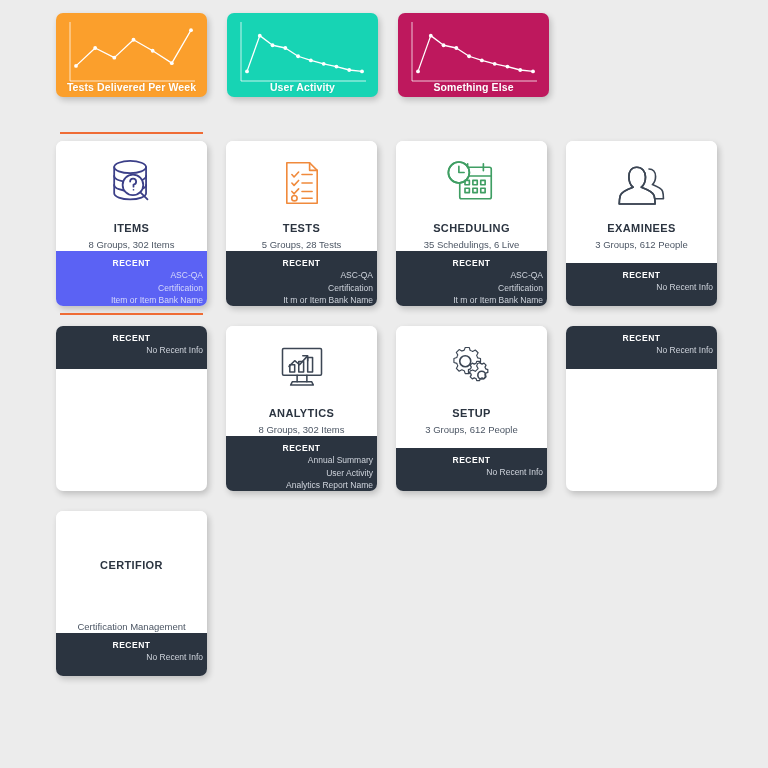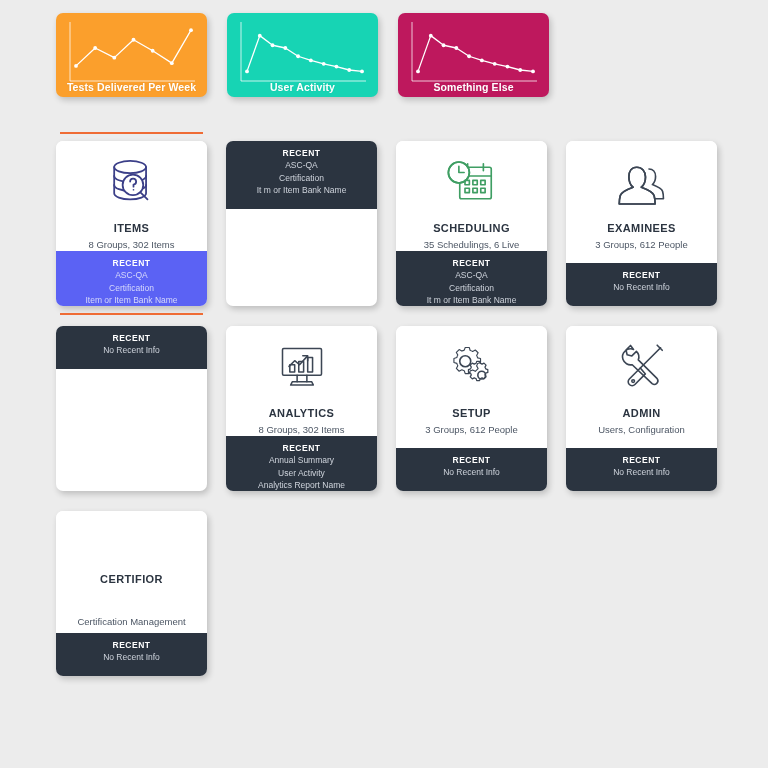--- a/index.html
+++ b/index.html
@@ -113,21 +113,21 @@
   .card-sub {
     margin-top: 5px;
     font-size: 9.5px;
     color: #4c5664;
     text-align: center;
     line-height: 1.25;
     padding: 0 6px;
   }
 
   
-  .card.plain .card-top { padding-top: 8px; justify-content: center; }
+  .card.plain .card-top { padding-top: 0; justify-content: space-between; }
   .card.plain .card-title { margin-top: 48px; }
   .card.plain .card-sub { margin-top: 31px; }
 
   .card-recent {
     flex: 0 0 auto;
     background: #2b3440;
     padding: 7px 4px 12px;
     text-align: center;
   }
   .card-recent.accent { background: #5b62f4; }
@@ -138,21 +138,21 @@
     color: #ffffff;
     letter-spacing: 0.5px;
   }
   .recent-line {
     font-size: 8.5px;
     color: #cfd4dc;
     line-height: 1.38;
     margin-top: 1px;
   }
   .card-recent.accent .recent-line { color: #d6d9fb; }
-  .recent-lines { margin-top: 2px; }
+  .recent-lines { margin-top: 2px; text-align: right; }
 </style>
 </head>
 <body>
 
 <div id="app">
 
   <div class="chart-row">
       <div class="chart-card" style="background: rgb(251, 159, 44);">
         <svg viewBox="0 0 151 84">
           <path d="M14 9 V68 H139" stroke="rgba(255,255,255,0.75)" stroke-width="1" fill="none"></path>
@@ -229,20 +229,35 @@
               <div class="recent-line">ASC-QA</div>
               <div class="recent-line">Certification</div>
               <div class="recent-line">Item or Item Bank Name</div>
             </div>
           </div>
         </div>
         <div class="hl-bar hl-bottom"></div>
       </div>
       <div class="card-slot">
         <div class="card">
+          <div class="card-top">
+            <div class="card-icon">
+              <svg width="54" height="58" viewBox="0 0 64 64" fill="none" stroke="#f08a3c" stroke-width="1.9" stroke-linecap="round" stroke-linejoin="round">
+                <path d="M14 8h27l9 9v39H14z"></path>
+                <path d="M41 8v9h9"></path>
+                <path d="M20 22l2.6 2.8L28 19"></path>
+                <path d="M20 32l2.6 2.8L28 29"></path>
+                <path d="M20 42l2.6 2.8L28 39"></path>
+                <circle cx="23" cy="50" r="3.2"></circle>
+                <path d="M32 22h12M32 32h12M32 42h12M32 50h12"></path>
+              </svg>
+            </div>
+            <div class="card-title">TESTS</div>
+            <div class="card-sub">5 Groups, 28 Tests</div>
+          </div>
           <div class="card-recent">
             <div class="recent-head">RECENT</div>
             <div class="recent-lines">
               <div class="recent-line">ASC-QA</div>
               <div class="recent-line">Certification</div>
               <div class="recent-line">It  m or Item Bank Name</div>
             </div>
           </div>
         </div>
       </div>
@@ -354,33 +369,20 @@
           <div class="card-recent">
             <div class="recent-head">RECENT</div>
             <div class="recent-lines">
               <div class="recent-line">No Recent Info</div>
             </div>
           </div>
         </div>
       </div>
       <div class="card-slot">
         <div class="card">
-          <div class="card-top">
-            <div class="card-icon">
-              <svg width="56" height="54" viewBox="0 0 64 64" fill="none" stroke="#3c4654" stroke-width="1.9" stroke-linecap="round" stroke-linejoin="round">
-                <path d="M24 14a9.5 9.5 0 0 0-12.6 11.7 9.5 9.5 0 0 0 11 6.4L46 54.6a4.3 4.3 0 0 0 6-6L29.6 26.4a9.5 9.5 0 0 0-2.2-10.1l-5.4 5.4-5.6-1.4-1.4-5.6 5.4-5.4z" transform="translate(-2,-4)"></path>
-                <path d="M54 8L30 32"></path>
-                <path d="M50 5l6 6"></path>
-                <path d="M30 32l-13 13a4.6 4.6 0 1 0 6.6 6.6L36 39z"></path>
-                <circle cx="21.5" cy="47.5" r="1.6"></circle>
-              </svg>
-            </div>
-            <div class="card-title">ADMIN</div>
-            <div class="card-sub">Users, Configuration</div>
-          </div>
           <div class="card-recent">
             <div class="recent-head">RECENT</div>
             <div class="recent-lines">
               <div class="recent-line">No Recent Info</div>
             </div>
           </div>
         </div>
       </div>
       <div class="card-slot">
         <div class="card plain">

